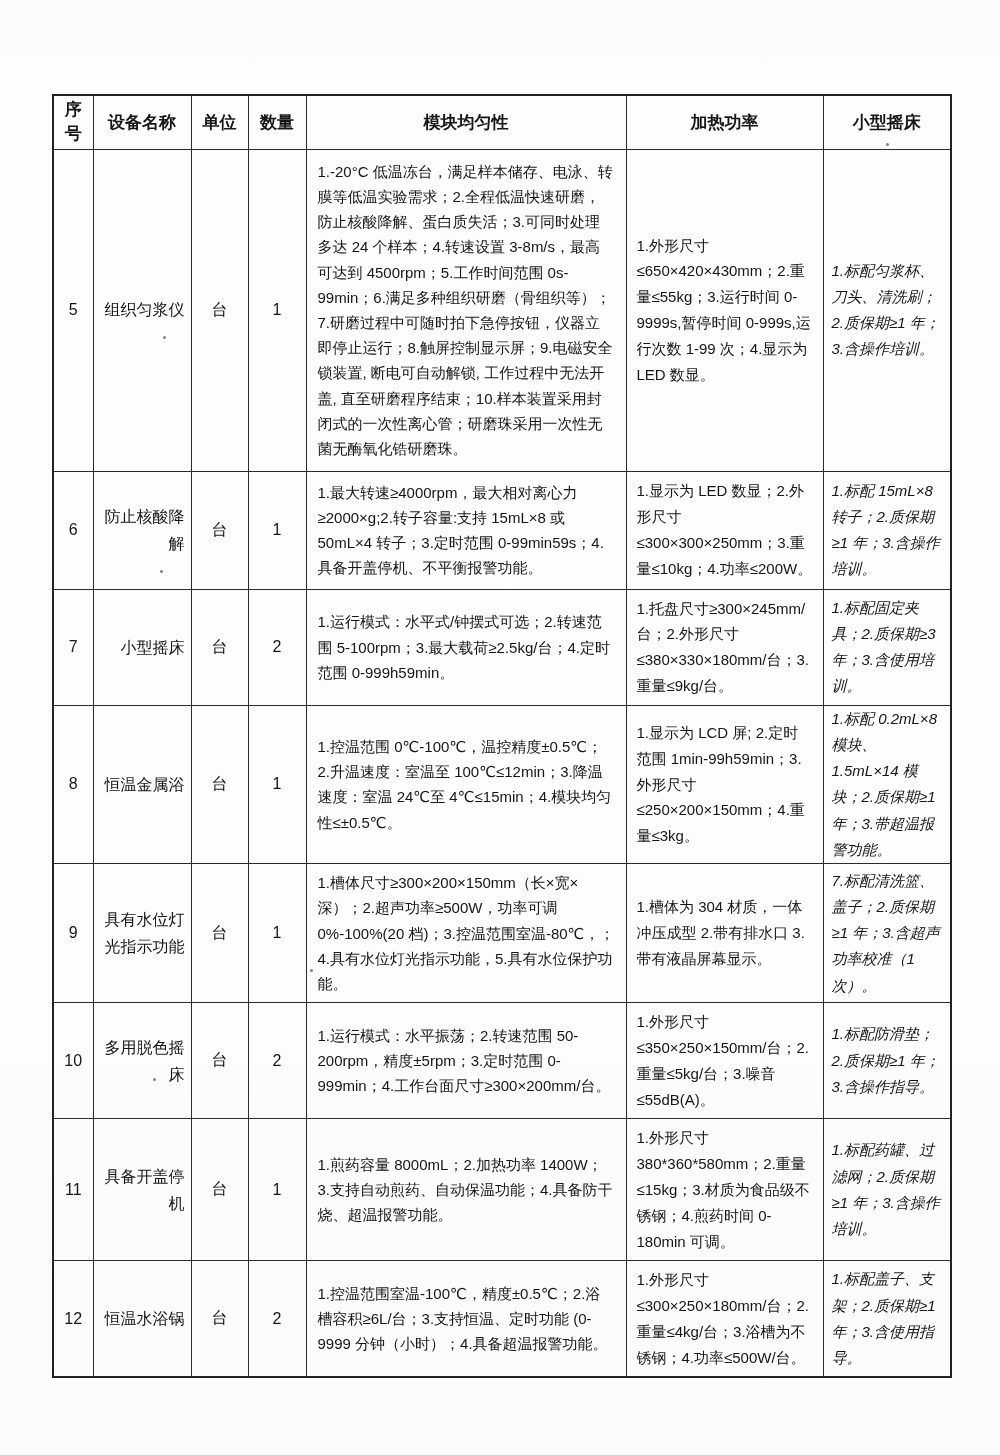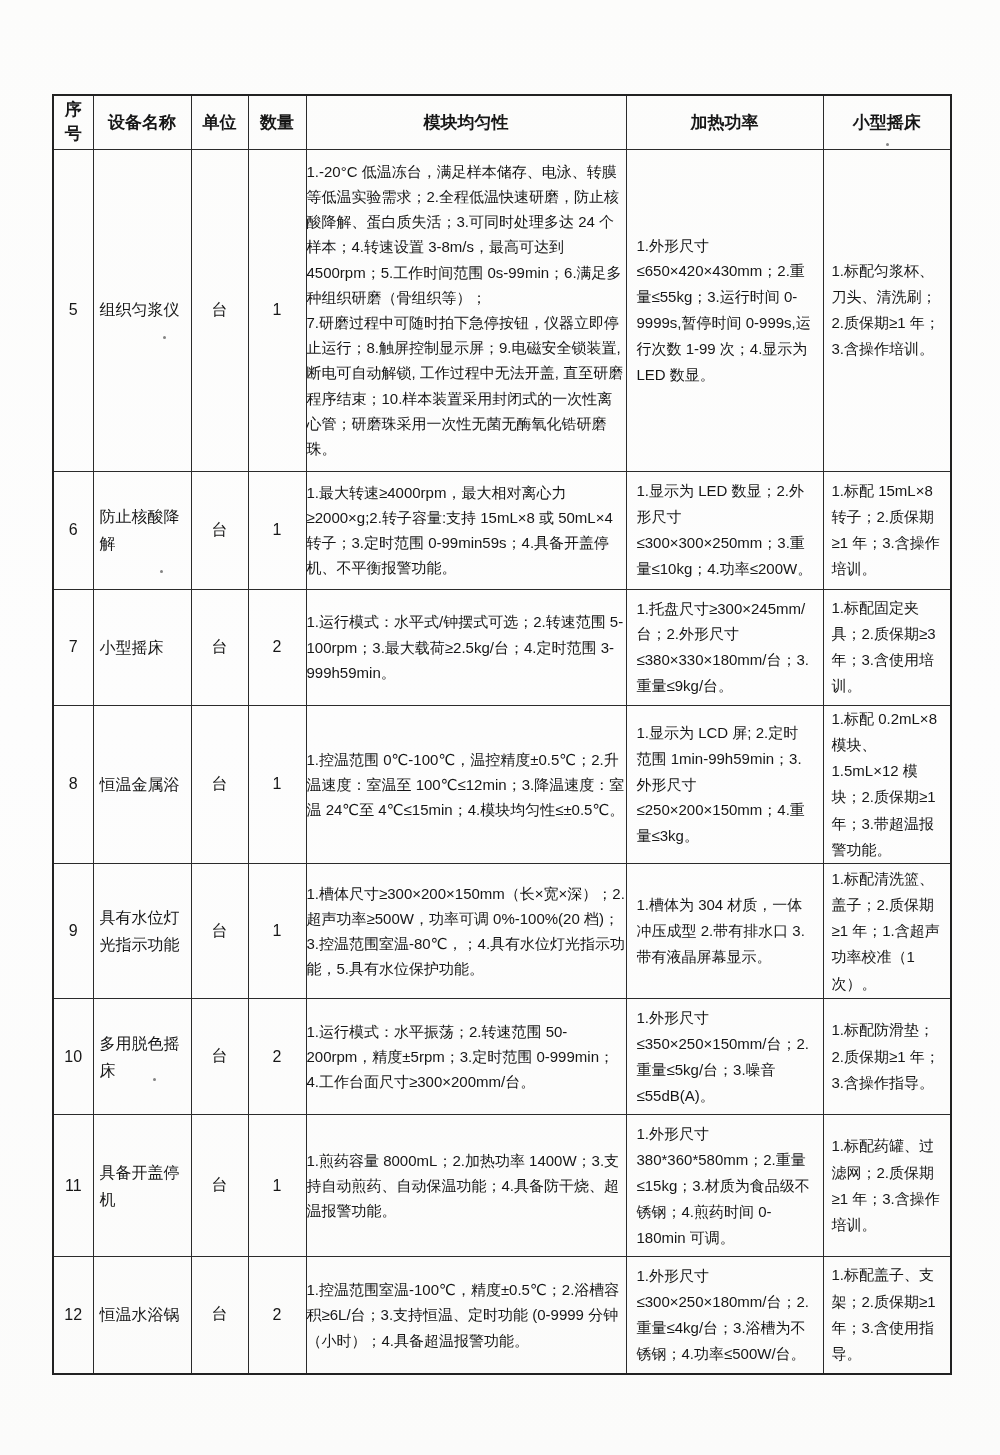--- a/index.html
+++ b/index.html
@@ -38,41 +38,42 @@
   }
   table.spec { border: 2px solid #222; }
   thead tr { height: 54px; }
   th {
     font-size: 17px;
     font-weight: bold;
     text-align: center;
     padding: 2px 4px;
   }
   td.c-no   { text-align: center; font-size: 16px; padding: 2px; }
-  td.c-name { text-align: left; font-size: 16px; padding: 18px 6px; line-height: 1.7; }
+  td.c-name { text-align: right; font-size: 16px; padding: 18px 6px; line-height: 1.7; }
   td.c-unit { text-align: center; font-size: 16px; padding: 2px; }
   td.c-qty  { text-align: center; font-size: 16px; padding: 2px; }
   td.c-core {
     font-size: 15px;
     line-height: 1.68;
-    padding: 6px 0;
+    padding: 6px 11px;
     text-align: left;
     white-space: pre-line;
   }
   td.c-general {
     font-size: 15px;
     line-height: 1.72;
     padding: 6px 10px;
     text-align: left;
   }
   td.c-support {
     font-size: 15px;
     line-height: 1.75;
     padding: 0 8px;
     text-align: left;
+    font-style: italic;
   }
   
   tbody tr:nth-child(1) { height: 322px; }
   tbody tr:nth-child(2) { height: 118px; }
   tbody tr:nth-child(3) { height: 109px; }
   tbody tr:nth-child(4) { height: 133px; }
   tbody tr:nth-child(5) { height: 135px; }
   tbody tr:nth-child(6) { height: 115px; }
   tbody tr:nth-child(7) { height: 135px; }
   tbody tr:nth-child(8) { height: 115px; }
@@ -129,41 +130,41 @@
         <td class="c-qty">1</td>
         <td class="c-core">1.最大转速≥4000rpm，最大相对离心力≥2000×g;2.转子容量:支持 15mL×8 或 50mL×4 转子；3.定时范围 0-99min59s；4.具备开盖停机、不平衡报警功能。</td>
         <td class="c-general">1.显示为 LED 数显；2.外形尺寸≤300×300×250mm；3.重量≤10kg；4.功率≤200W。</td>
         <td class="c-support">1.标配 15mL×8 转子；2.质保期≥1 年；3.含操作培训。</td>
       </tr>
       <tr>
         <td class="c-no">7</td>
         <td class="c-name">小型摇床</td>
         <td class="c-unit">台</td>
         <td class="c-qty">2</td>
-        <td class="c-core">1.运行模式：水平式/钟摆式可选；2.转速范围 5-100rpm；3.最大载荷≥2.5kg/台；4.定时范围 3-999h59min。</td>
+        <td class="c-core">1.运行模式：水平式/钟摆式可选；2.转速范围 5-100rpm；3.最大载荷≥2.5kg/台；4.定时范围 0-999h59min。</td>
         <td class="c-general">1.托盘尺寸≥300×245mm/台；2.外形尺寸≤380×330×180mm/台；3.重量≤9kg/台。</td>
         <td class="c-support">1.标配固定夹具；2.质保期≥3 年；3.含使用培训。</td>
       </tr>
       <tr>
         <td class="c-no">8</td>
         <td class="c-name">恒温金属浴</td>
         <td class="c-unit">台</td>
         <td class="c-qty">1</td>
         <td class="c-core">1.控温范围 0℃-100℃，温控精度±0.5℃；2.升温速度：室温至 100℃≤12min；3.降温速度：室温 24℃至 4℃≤15min；4.模块均匀性≤±0.5℃。</td>
         <td class="c-general">1.显示为 LCD 屏; 2.定时范围 1min-99h59min；3.外形尺寸≤250×200×150mm；4.重量≤3kg。</td>
-        <td class="c-support">1.标配 0.2mL×8 模块、1.5mL×12 模块；2.质保期≥1 年；3.带超温报警功能。</td>
+        <td class="c-support">1.标配 0.2mL×8 模块、1.5mL×14 模块；2.质保期≥1 年；3.带超温报警功能。</td>
       </tr>
       <tr>
         <td class="c-no">9</td>
         <td class="c-name">具有水位灯光指示功能</td>
         <td class="c-unit">台</td>
         <td class="c-qty">1</td>
         <td class="c-core">1.槽体尺寸≥300×200×150mm（长×宽×深）；2.超声功率≥500W，功率可调 0%-100%(20 档)；3.控温范围室温-80℃，；4.具有水位灯光指示功能，5.具有水位保护功能。</td>
         <td class="c-general">1.槽体为 304 材质，一体冲压成型 2.带有排水口 3.带有液晶屏幕显示。</td>
-        <td class="c-support">1.标配清洗篮、盖子；2.质保期≥1 年；1.含超声功率校准（1 次）。</td>
+        <td class="c-support">7.标配清洗篮、盖子；2.质保期≥1 年；3.含超声功率校准（1 次）。</td>
       </tr>
       <tr>
         <td class="c-no">10</td>
         <td class="c-name">多用脱色摇床</td>
         <td class="c-unit">台</td>
         <td class="c-qty">2</td>
         <td class="c-core">1.运行模式：水平振荡；2.转速范围 50-200rpm，精度±5rpm；3.定时范围 0-999min；4.工作台面尺寸≥300×200mm/台。</td>
         <td class="c-general">1.外形尺寸≤350×250×150mm/台；2.重量≤5kg/台；3.噪音≤55dB(A)。</td>
         <td class="c-support">1.标配防滑垫；2.质保期≥1 年；3.含操作指导。</td>
       </tr>

